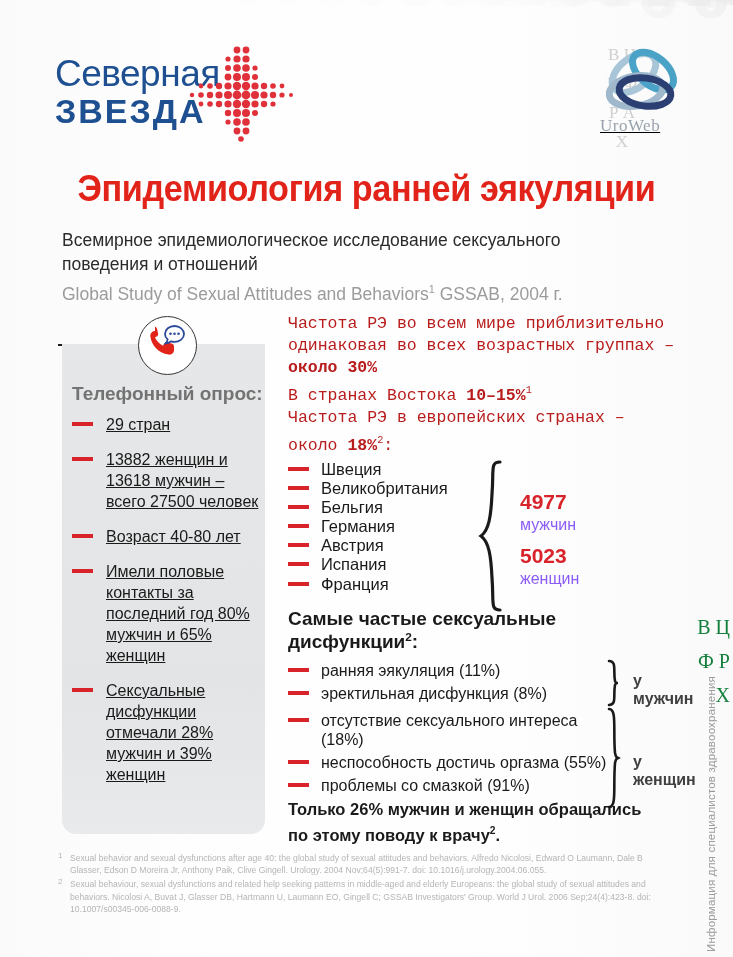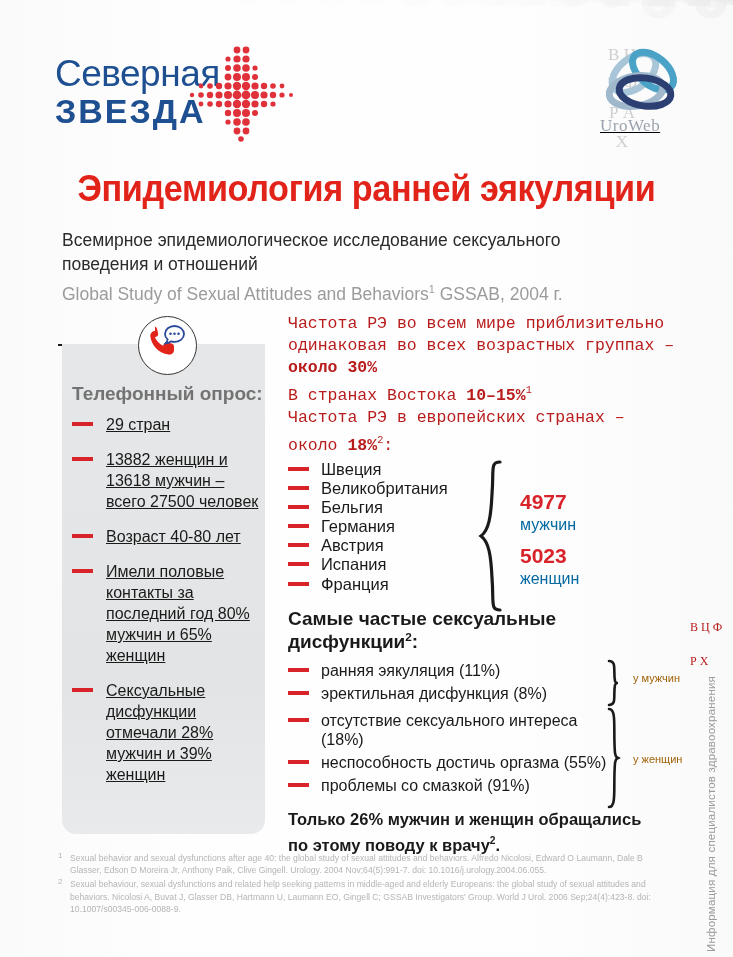--- a/index.html
+++ b/index.html
@@ -34,21 +34,21 @@
         rgba(255,255,255,0.94) 45%, rgba(255,255,255,0.88) 72%, rgba(255,255,255,0.5) 100%);
   }
   .bg-letters{
     position:absolute;left:602px;top:40px;width:40px;
     font-family:"Liberation Serif","DejaVu Serif",serif;
     font-size:17px;color:#cfcfcf;line-height:29px;text-align:center;
   }
   .bg-letters2{
     position:absolute;left:690px;top:610px;width:40px;
     font-family:"Liberation Serif","DejaVu Serif",serif;
-    font-size:12px;color:#b91c1c;line-height:34px;text-align:left;
+    font-size:20px;color:#15803d;line-height:34px;text-align:right;
   }
 
   
   .header{position:absolute;left:0;top:0;width:733px;height:160px;}
   .logo-ns{position:absolute;left:55px;top:55px;width:240px;height:90px;}
   .logo-ns .l1{
     font-family:"Liberation Sans","DejaVu Sans",sans-serif;
     font-size:37px;color:#1d4f91;letter-spacing:-0.5px;line-height:38px;
   }
   .logo-ns .l2{
@@ -103,29 +103,29 @@
   .r-lead{font-size:16.5px;color:#b91c1c;line-height:22px;font-family:Liberation Mono, monospace;}
   .r-lead b{font-weight:bold;}
 
   .countries{position:relative;margin-top:4px;}
   .c-item{position:relative;padding-left:33px;font-size:16.5px;color:#1a1a1a;line-height:19.1px;}
   .c-item .dash{position:absolute;left:0;top:7px;width:21px;height:4px;background:#d8232a;}
   .brace-wrap{position:absolute;left:190px;top:0;width:210px;height:152px;}
   .brace-svg{position:absolute;left:0;top:0;}
   .brace-labels{position:absolute;left:42px;top:18px;margin-top:12px;}
   .bignum{font-weight:bold;font-size:21px;color:#d8232a;line-height:24px;}
-  .bigsub{font-size:16px;color:#0369a1;line-height:21px;margin-bottom:9px;}
+  .bigsub{font-size:16px;color:#8b5cf6;line-height:21px;margin-bottom:9px;}
 
   .sec-title{font-weight:bold;font-size:19px;color:#1a1a1a;margin-top:14px;}
   .dys{position:relative;margin-top:8px;}
   .d-item{position:relative;padding-left:33px;font-size:16px;color:#1a1a1a;line-height:19px;margin-bottom:4px;}
   .d-item .dash{position:absolute;left:0;top:7px;width:21px;height:4px;background:#d8232a;}
-  .grp-label{font-weight:normal;font-size:11px;color:#a16207;}
-
-  .final{margin-top:14px;font-weight:bold;font-size:16.5px;color:#1a1a1a;line-height:21px;}
+  .grp-label{font-weight:bold;font-size:16px;color:#404040;}
+
+  .final{margin-top:4px;font-weight:bold;font-size:16.5px;color:#1a1a1a;line-height:21px;}
 
   
   .notes{position:absolute;left:56px;top:852px;width:600px;color:#b5b5b5;font-size:8.6px;line-height:12.2px;}
   .note{position:relative;padding-left:14px;margin-bottom:2px;}
   .note .nmark{position:absolute;left:2px;top:-2px;font-size:8px;}
 
   
   .vstrip{
     position:absolute;right:2px;top:612px;height:340px;width:26px;
     writing-mode:vertical-rl;transform:rotate(180deg);

